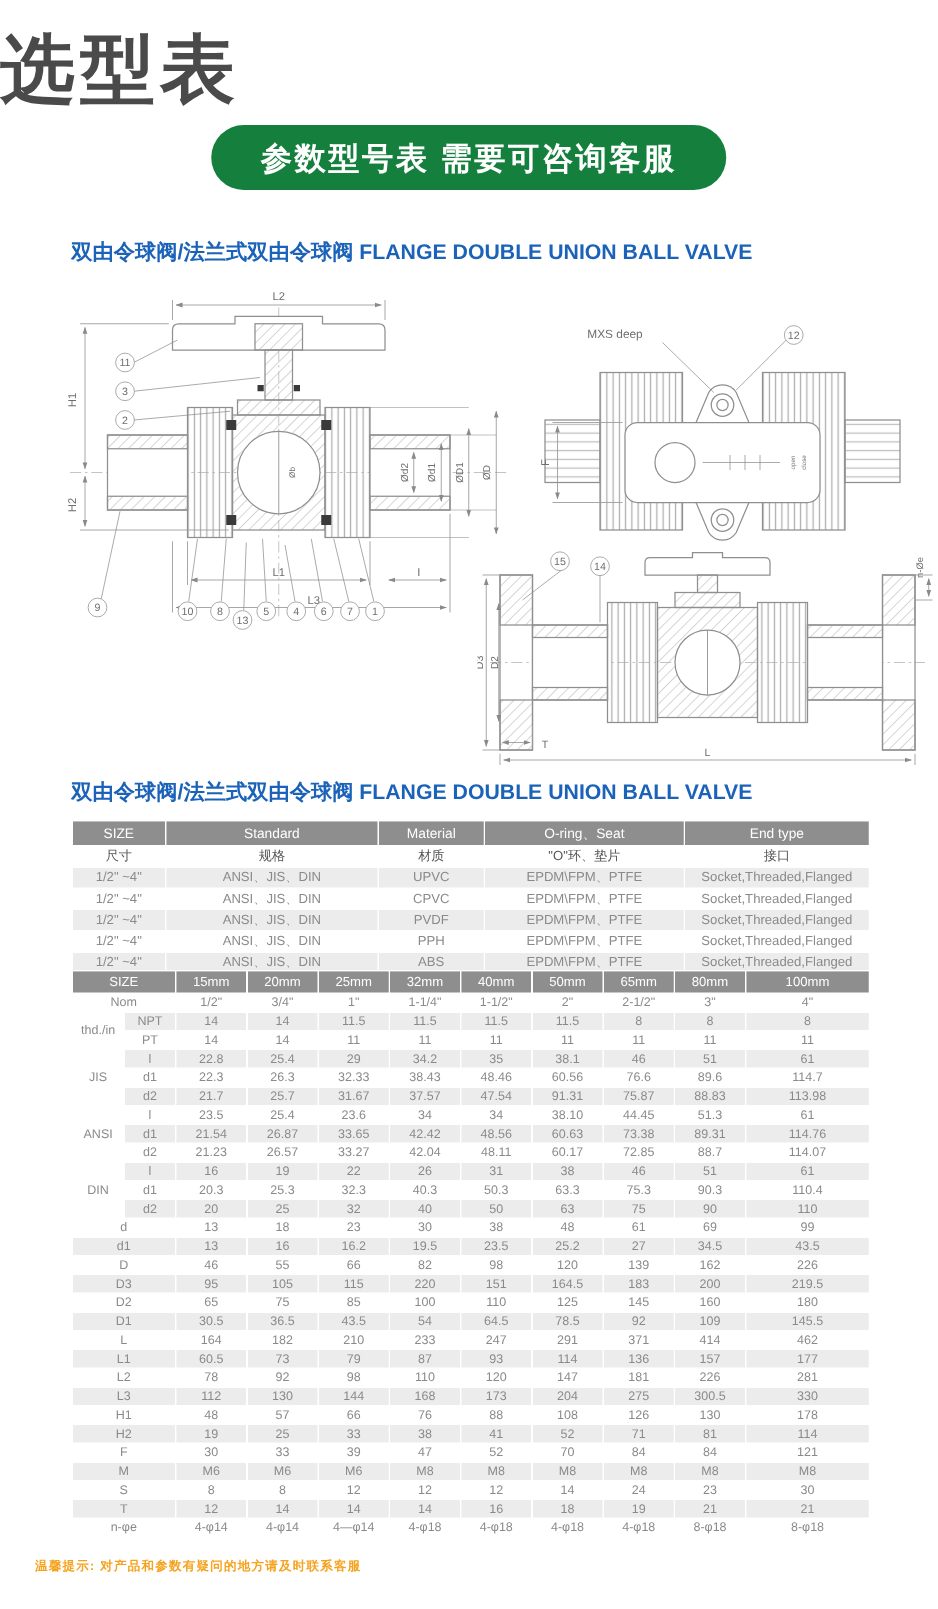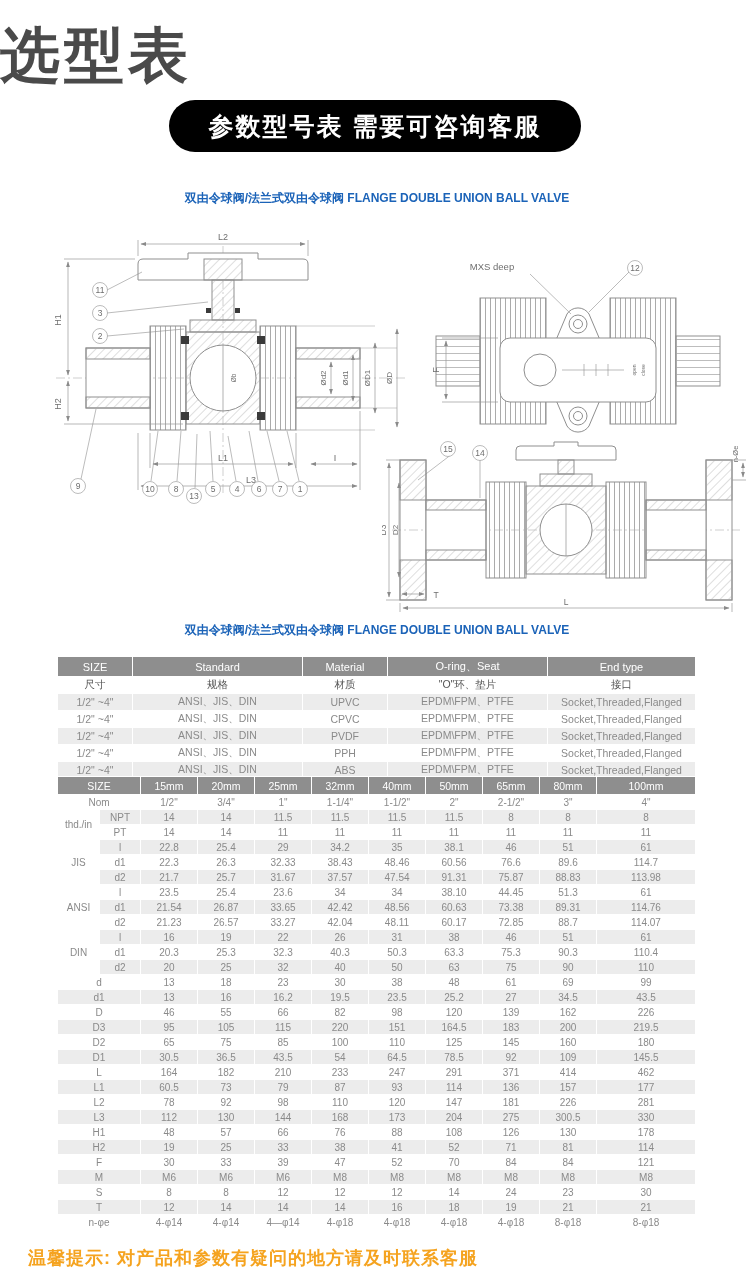--- a/index.html
+++ b/index.html
@@ -8,27 +8,27 @@
     position:relative; width:750px; height:1287px; margin:0 auto;
     background:#fff; overflow:hidden;
     font-family:"Liberation Sans", sans-serif;
   }
   .title {
     position:absolute; top:16px; left:0; width:750px; text-align:left;
     font-size:60px; font-weight:bold; color:#4a4a4a; letter-spacing:4px;
   }
   .banner {
     position:absolute; top:100px; left:169px; width:412px; height:52px;
-    background:#000000; border-radius:26px;
+    background:#15803d; border-radius:26px;
     display:flex; align-items:center; justify-content:center;
   }
   .banner span { color:#fff; font-size:25px; font-weight:bold; letter-spacing:2px; }
   .sec-heading {
     position:absolute; left:57px; width:640px;
-    font-size:12px; font-weight:bold; color:#1b63b8;text-align:center;
+    font-size:17px; font-weight:bold; color:#1b63b8;
   }
   .heading-1 { top:190px; }
   .heading-2 { top:622px; }
   .dw { position:absolute; }
   .dw text { font-family:"Liberation Sans", sans-serif; fill:#6e6e6e; }
 
   table { border-collapse:collapse; table-layout:fixed; }
   .spec-table { position:absolute; left:57px; top:656px; width:638px; }
   .dim-table  { position:absolute; left:57px; top:776px; width:638px; }
   th, td { text-align:center; vertical-align:middle; border:1px solid #fff; overflow:hidden; white-space:nowrap; }
@@ -38,21 +38,21 @@
   .spec-table tbody tr:nth-child(even) { background:#ececec; }
   .spec-table tbody tr:nth-child(odd)  { background:#fff; }
   .spec-table .zh-row td { color:#555; }
   .dim-table thead th { height:18px; font-size:10.5px; }
   .dim-table td { height:15px; font-size:10px; color:#8a8a8a; }
   .dim-table tbody tr:nth-child(even) { background:#ececec; }
   .dim-table tbody tr:nth-child(odd)  { background:#fff; }
   .dim-table td.group-cell { background:#fff; color:#8a8a8a; }
   .footer-note {
     position:absolute; left:28px; top:1246px;
-    font-size:18px; font-weight:bold; color:#f5a31f; letter-spacing:1px;
+    font-size:10px; font-weight:bold; color:#f5a31f; letter-spacing:1px;
   }
 </style>
 </head>
 <body>
 
 <div class="page">
 
   <div class="title">选型表</div>
 
   <div class="banner">

